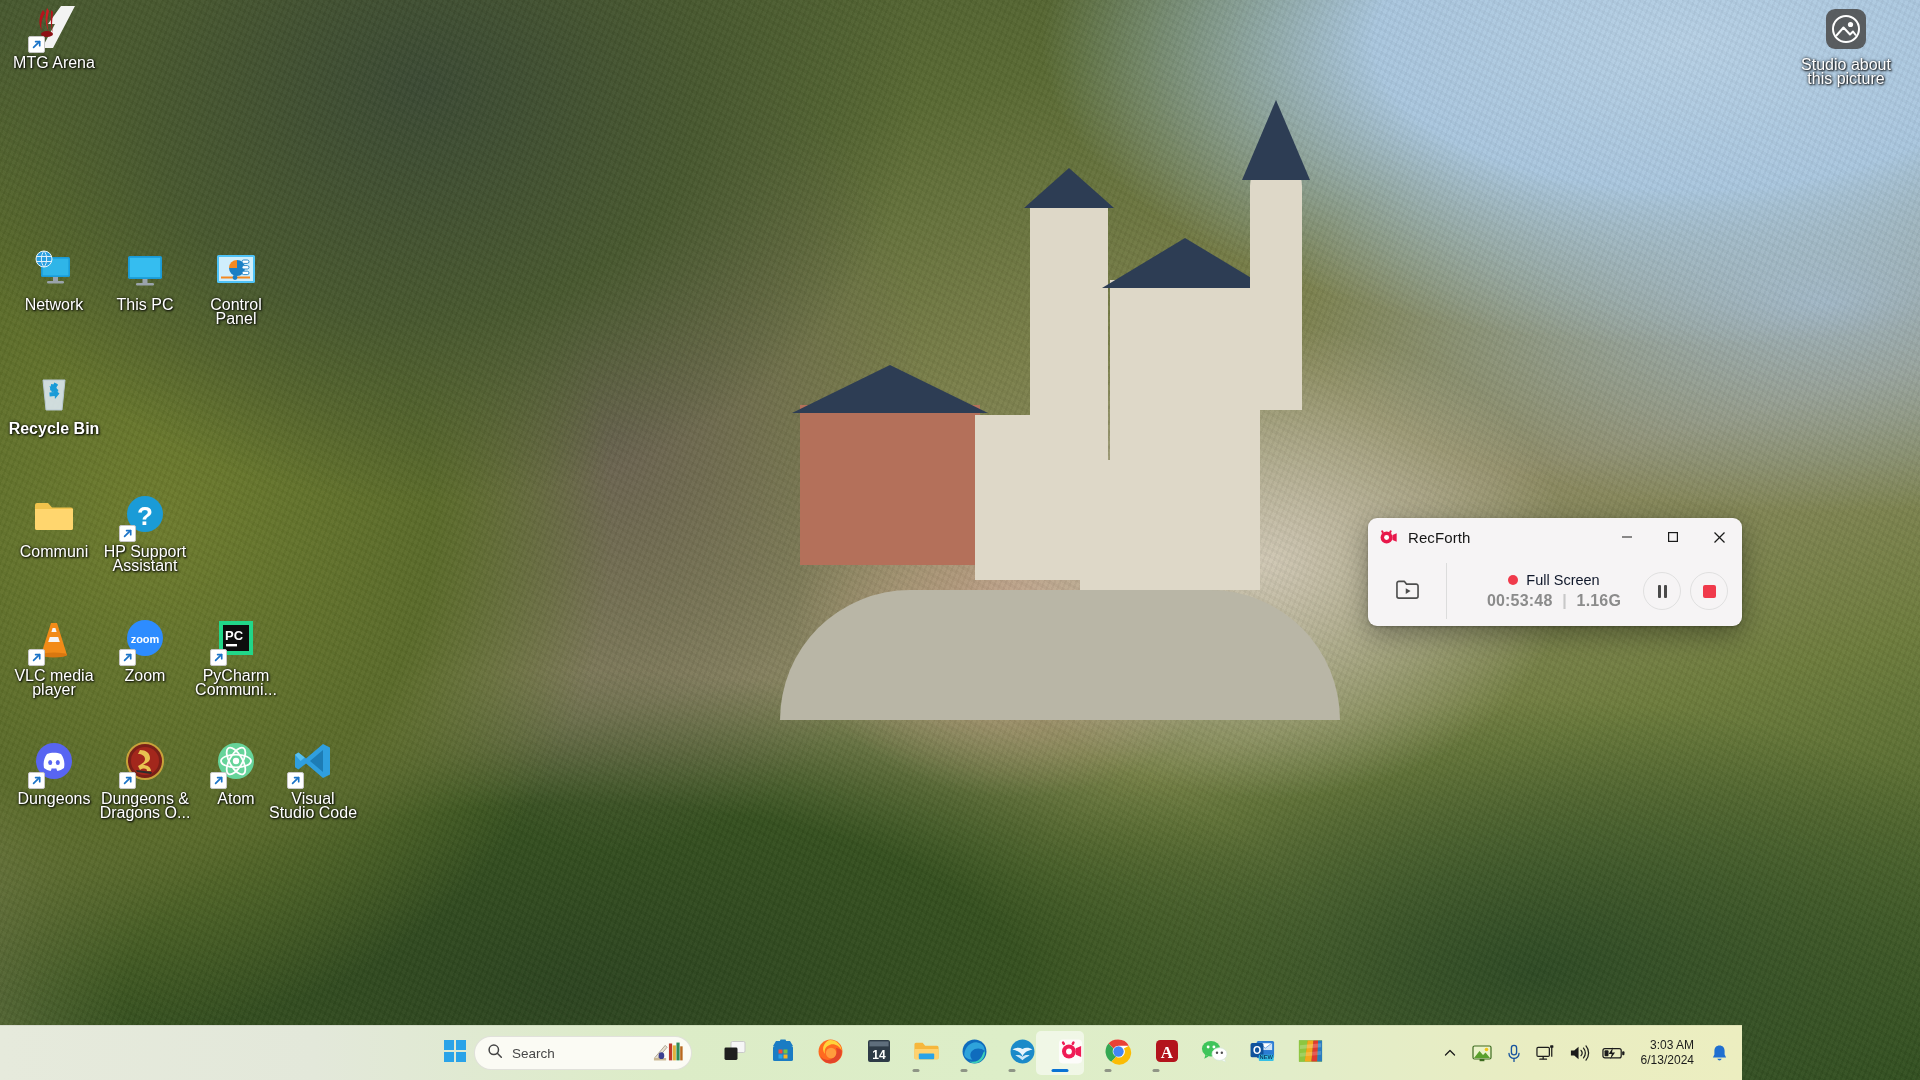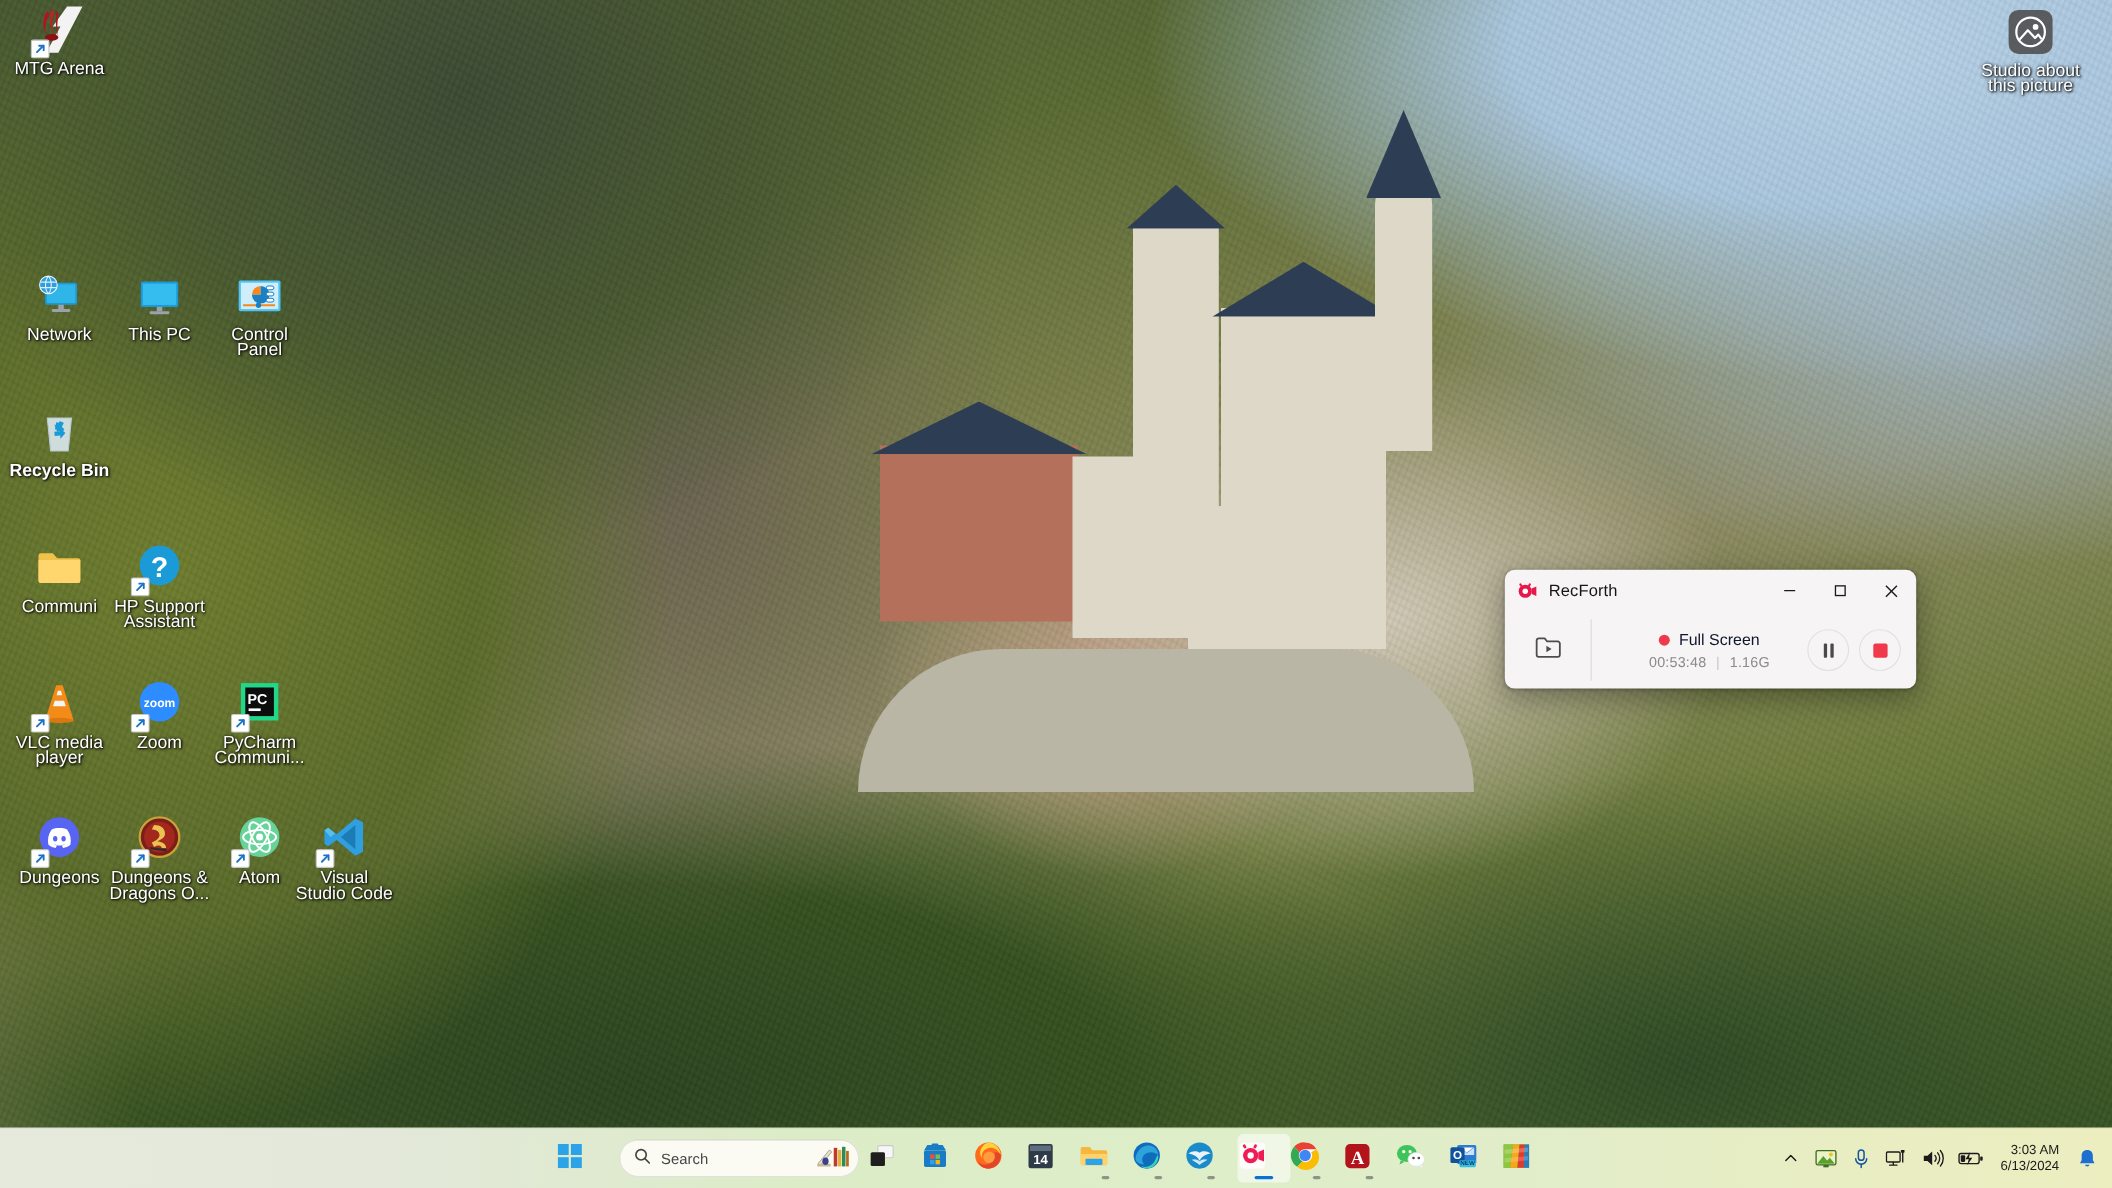--- a/index.html
+++ b/index.html
@@ -113,49 +113,49 @@
   #rf-divider { width: 1px; height: 56px; background: #dcdcdc; }
   #rf-status {
     flex: 1 1 auto;
     display: flex; flex-direction: column; align-items: center; justify-content: center;
     gap: 4px;
     padding-left: 18px;
   }
   #rf-mode { display: flex; align-items: center; gap: 8px; }
   #rf-rec-dot { width: 10px; height: 10px; border-radius: 50%; background: #f03a4b; }
   #rf-mode-label { font-size: 14.5px; color: #0f172a; }
-  #rf-meta { font-size: 13px; color: #8b8b8b; letter-spacing: .2px; }
+  #rf-meta { font-size: 16px; color: #8b8b8b; letter-spacing: .2px; font-weight: bold; }
   #rf-meta .sep { color: #c8c8c8; margin: 0 5px; }
   #rf-controls { display: flex; align-items: center; gap: 9px; padding-right: 14px; }
   .rf-circbtn {
     width: 38px; height: 38px; border-radius: 50%;
     border: 1px solid #e0e0e0;
     background: transparent;
     display: flex; align-items: center; justify-content: center;
     cursor: pointer;
   }
   .pause-bars { display: flex; gap: 3px; }
   .pause-bars i { display: block; width: 3px; height: 13px; background: #4a4a4a; border-radius: 1px; }
   .stop-sq { width: 13px; height: 13px; background: #f03a4b; border-radius: 2px; }
 
   
   #taskbar {
     position: absolute; left: 0; bottom: 0;
-    width: 1920px; height: 55px;
+    width: 1742px; height: 55px;
     background: linear-gradient(90deg, #e6eadc 0%, #e3e8da 18%, #dcecc7 38%, #ddeec8 58%, #e2edc9 74%, #e9edc2 88%, #eceec0 100%);
     display: flex; align-items: center;
     border-top: 1px solid rgba(0,0,0,.06);
   }
   #tb-center {
     position: absolute; left: 50%; transform: translateX(-50%);
     display: flex; align-items: center; gap: 0px; height: 55px;
   }
   .tb-btn {
     width: 48px; height: 44px;
-    display: flex; align-items: center; justify-content: flex-start;
+    display: flex; align-items: center; justify-content: flex-end;
     border-radius: 5px;
     position: relative;
     cursor: default;
   }
   .tb-btn.active { background: rgba(255,255,255,.55); }
   .tb-ind {
     position: absolute; bottom: 3px; left: 50%; transform: translateX(-50%);
     height: 3px; border-radius: 2px; background: #5a5a5a; width: 7px; opacity: .6;
   }
   .tb-ind.wide { width: 17px; background: #0a72d4; opacity: 1; }

